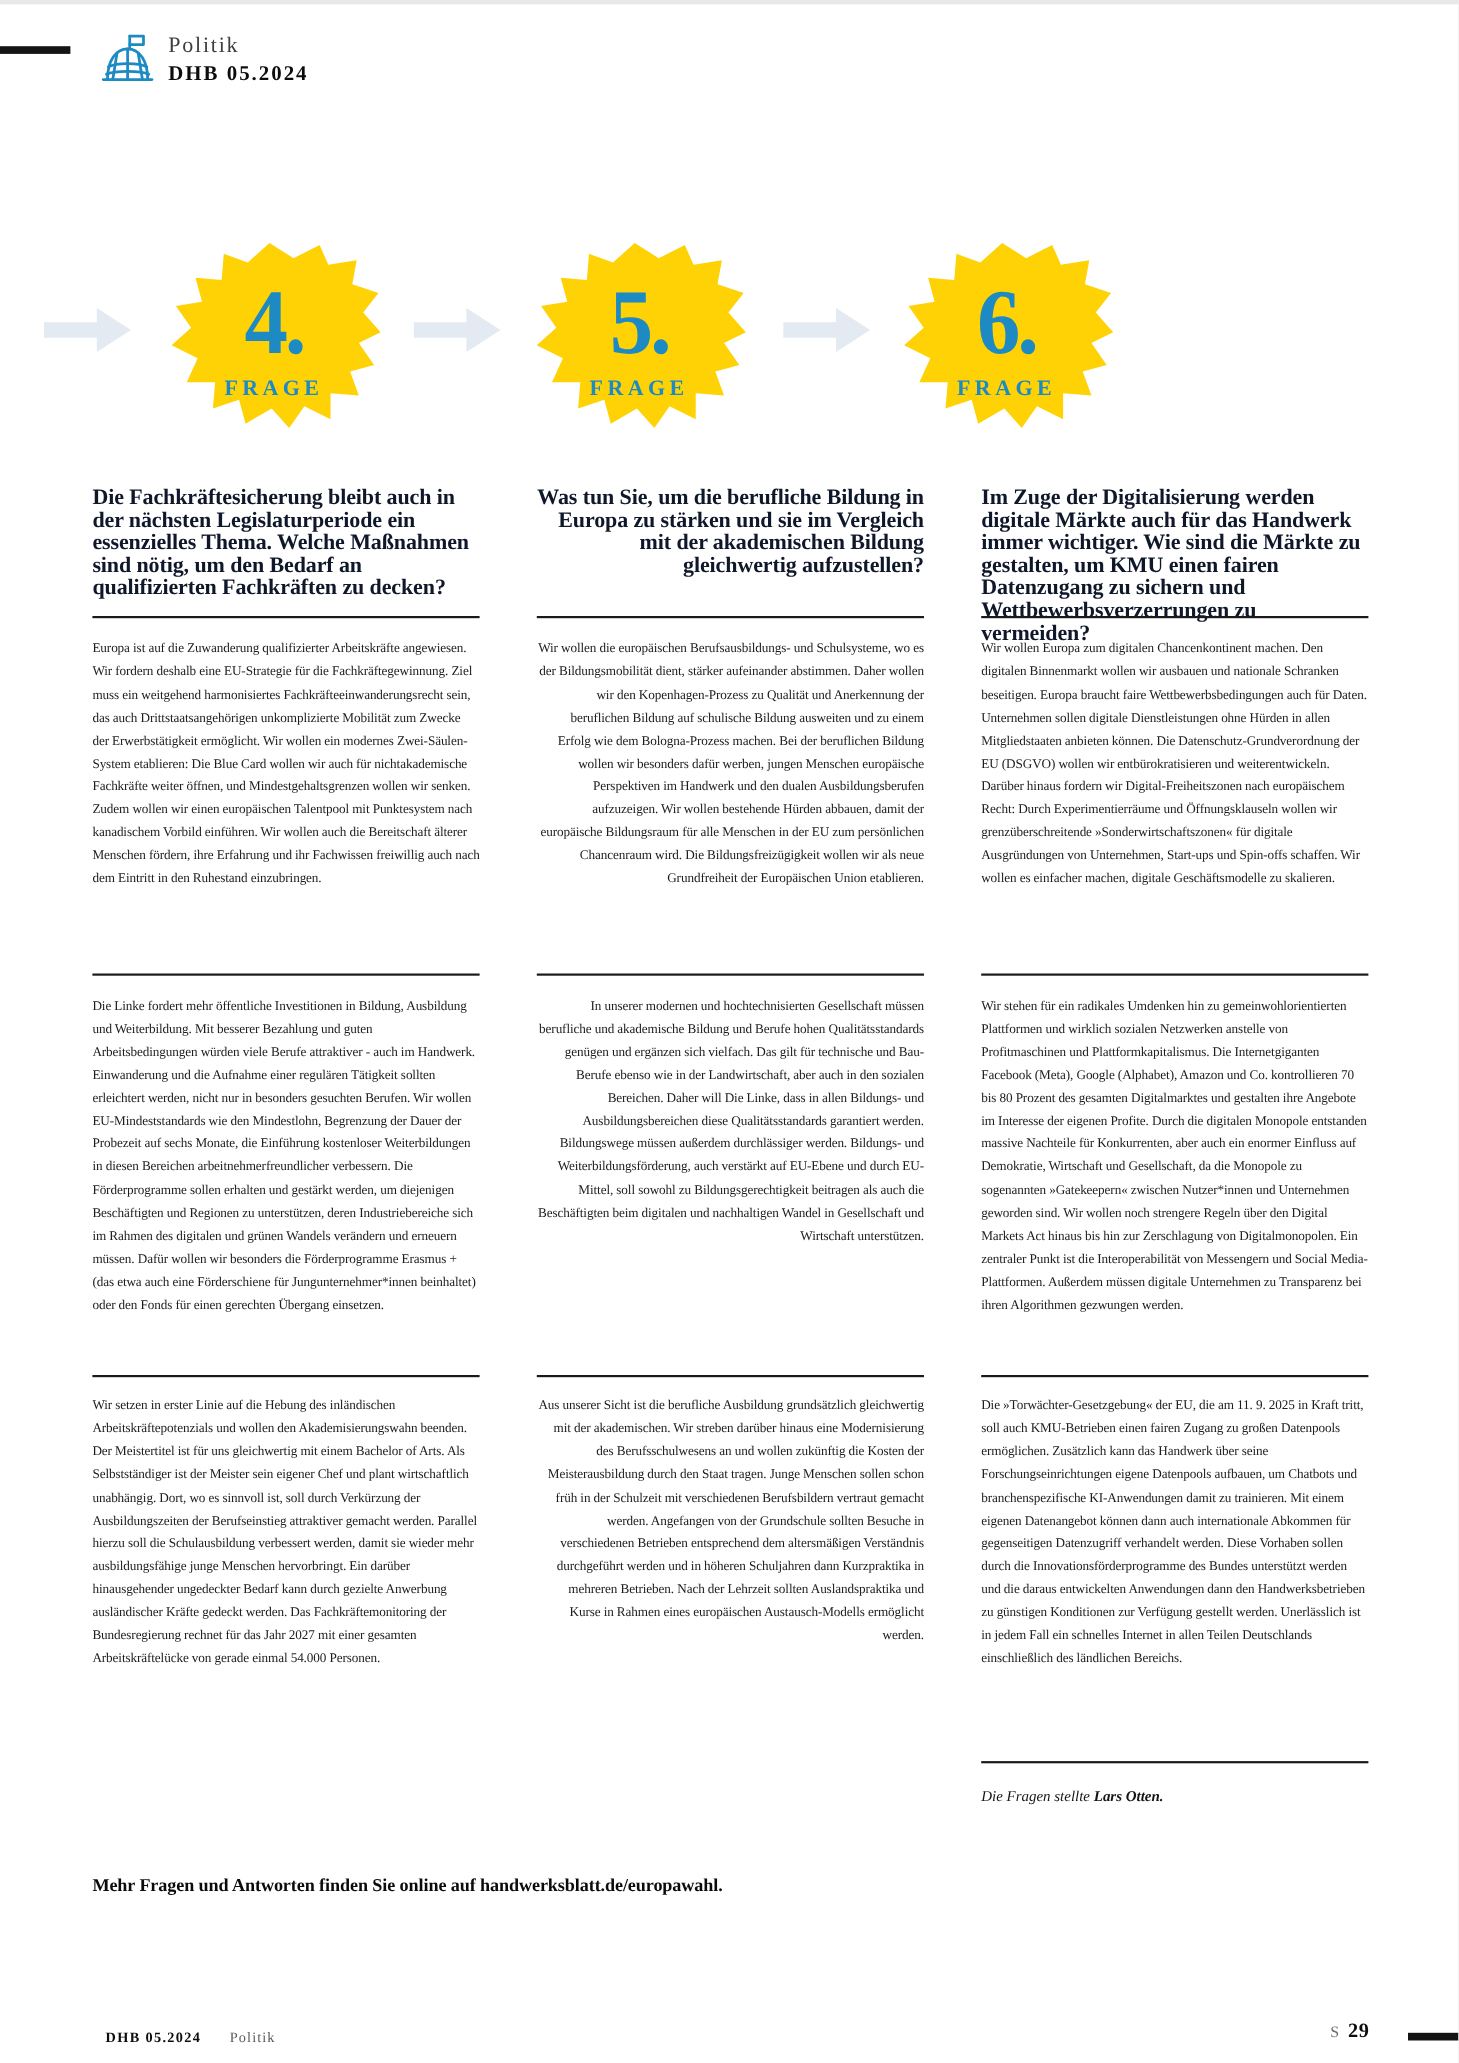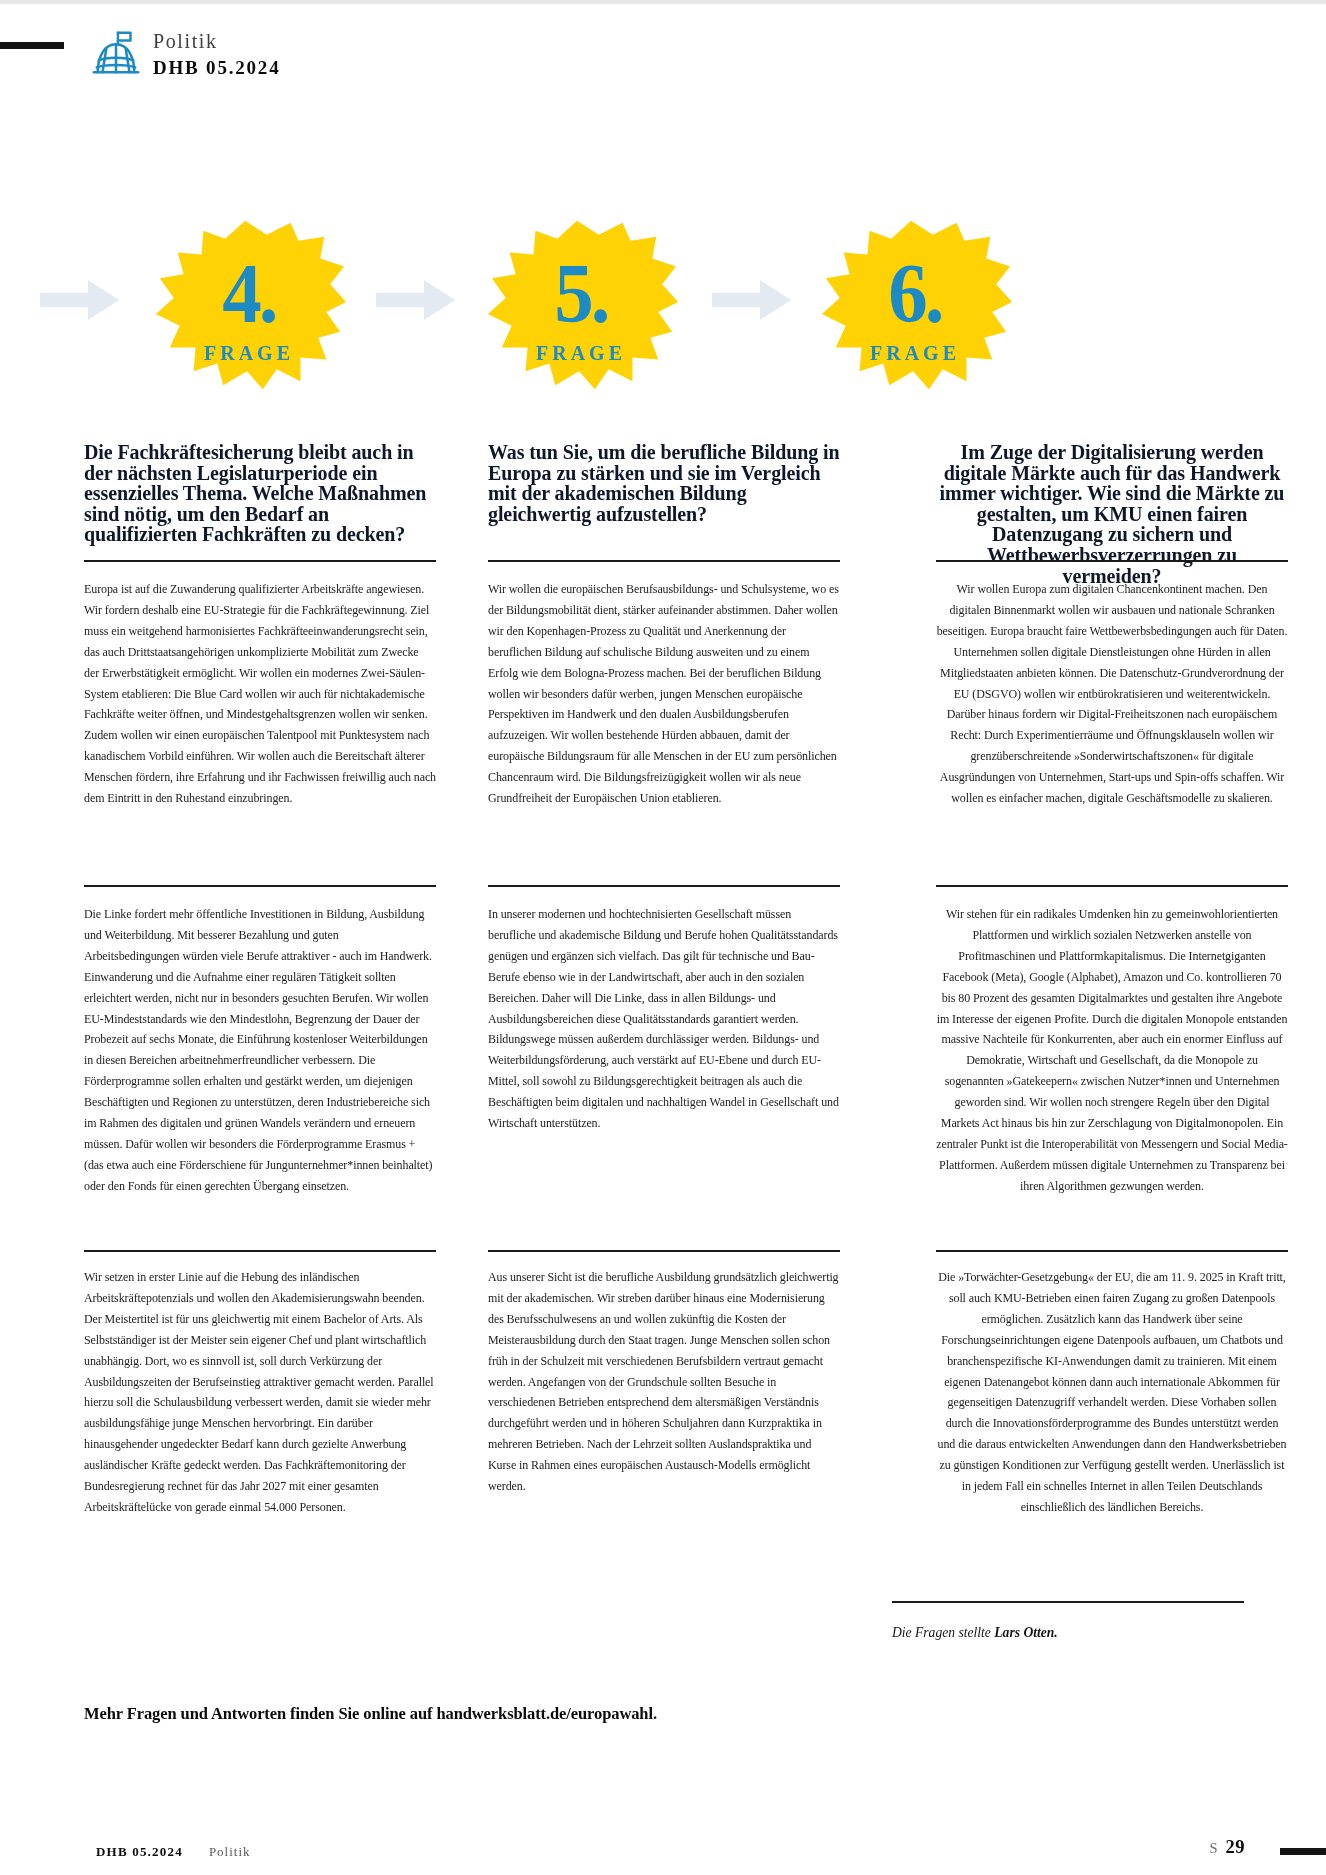--- a/index.html
+++ b/index.html
@@ -27,21 +27,21 @@
               font-size:20px;font-weight:800;color:#1d8ac4;letter-spacing:4px;}
 
   
   .question{position:absolute;top:438px;width:352px;font-weight:bold;font-size:20px;
             line-height:20.6px;color:#0f172a;letter-spacing:-0.1px;}
 
   
   .cell{position:absolute;width:352px;border-top:2px solid #1a1a1a;box-sizing:border-box;
         padding-top:17px;font-size:12px;line-height:20.9px;letter-spacing:-0.1px;
         overflow:hidden;color:#1c1c1c;}
-  .col-0{left:84px;}  .col-1{left:488px;}  .col-2{left:936px;text-align:center;}
+  .col-0{left:84px;}  .col-1{left:488px;text-align:right;}  .col-2{left:892px;}
   .row-0{top:556px;height:325px;}
   .row-1{top:881px;height:365px;}
   .row-2{top:1246px;height:351px;padding-top:15px;}
 
   
   .credit{position:absolute;left:892px;top:1597px;width:352px;border-top:2px solid #1a1a1a;
           box-sizing:border-box;padding-top:22px;font-style:italic;
           font-size:13.6px;color:#151515;}
   .credit b{font-weight:bold;}
 

